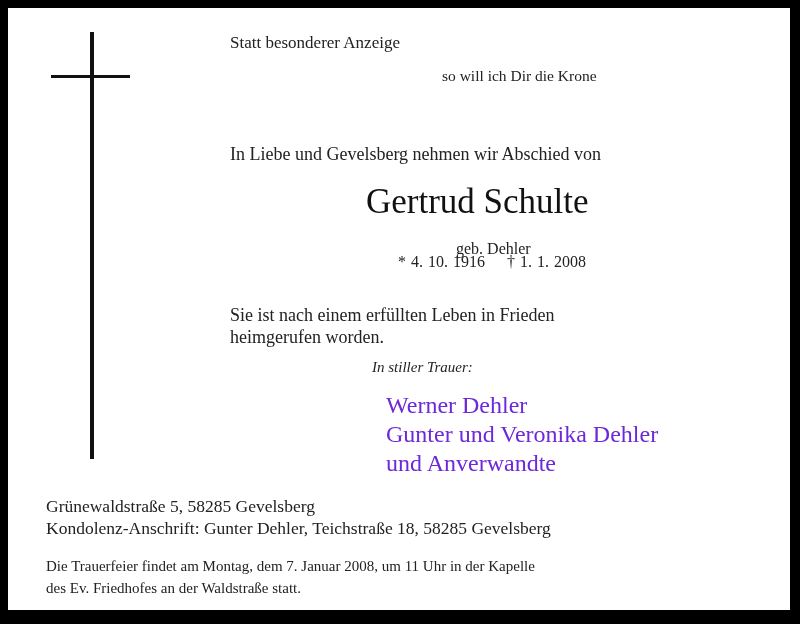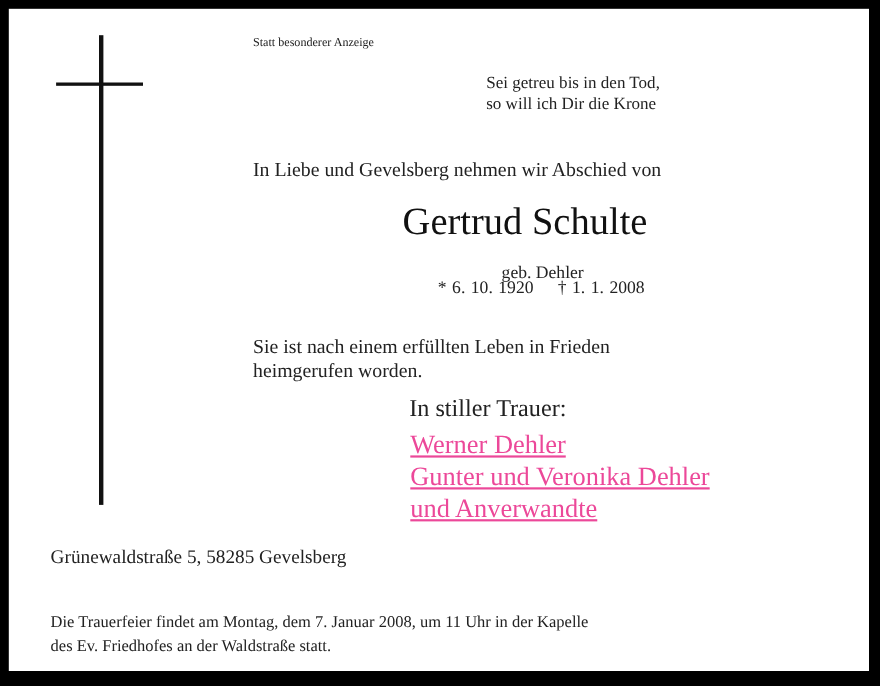--- a/index.html
+++ b/index.html
@@ -2,72 +2,72 @@
 <html><head>
 <meta charset="utf-8">
 <style>
   html, body { margin:0; padding:0; }
   body { width:800px; height:624px; background:#000; position:relative; overflow:hidden;
          font-family:"Liberation Serif","DejaVu Serif",serif; color:#222; }
   .card { position:absolute; left:8px; top:8px; width:782px; height:602px; background:#fff; }
   .cross-v { position:absolute; left:82px; top:24px; width:4px; height:427px; background:#111; }
   .cross-h { position:absolute; left:43px; top:67px; width:79px; height:3px; background:#111; }
   .t { position:absolute; white-space:nowrap; line-height:1; }
-  .intro { left:222px; top:26px; font-size:11px; }
+  .intro { left:222px; top:26px; font-size:17px; }
   .verse { left:434px; top:58px; font-size:15.5px; line-height:19px; }
   .farewell { left:222px; top:137px; font-size:18px; }
   .name { left:358px; top:176px; font-size:35px; color:#111; }
   .born { left:448px; top:221px; font-size:16px;margin-top:12px; }
   .dates { left:390px; top:246px; font-size:16px; word-spacing:1px; }
   .dates .gap { display:inline-block; width:22px; }
   .life { left:222px; top:296px; font-size:18px; line-height:22px; }
-  .mourn { left:364px; top:352px; font-size:22px; }
-  .mourners { left:365px; top:383px; font-size:24px; line-height:29px; color:#ec4899;text-decoration:underline; }
+  .mourn { left:364px; top:352px; font-size:15px;font-style:italic; }
+  .mourners { left:378px; top:383px; font-size:24px; line-height:29px; color:#6d28d9; }
   .addr { left:38px; top:487px; font-size:17.5px; line-height:22px; }
   .funeral { left:38px; top:547px; font-size:15px; line-height:22px; }
   .line { display:block; }
 </style>
 </head>
 <body>
 
 <div class="card">
   <div>
     <div class="cross-v"></div>
     <div class="cross-h"></div>
   </div>
 
   <div class="t intro">Statt besonderer Anzeige</div>
 
   <div class="t verse">
-    <span class="line">Sei getreu bis in den Tod,</span>
     <span class="line">so will ich Dir die Krone</span>
   </div>
 
   <div class="t farewell">In Liebe und Gevelsberg nehmen wir Abschied von</div>
 
   <div class="t name">Gertrud Schulte</div>
   <div class="t born">geb. Dehler</div>
   <div class="t dates">
-    <span>* 6. 10. 1920</span><span class="gap"></span><span>† 1. 1. 2008</span>
+    <span>* 4. 10. 1916</span><span class="gap"></span><span>† 1. 1. 2008</span>
   </div>
 
   <div class="t life">
     <span class="line">Sie ist nach einem erfüllten Leben in Frieden</span>
     <span class="line">heimgerufen worden.</span>
   </div>
 
   <div class="t mourn">In stiller Trauer:</div>
 
   <div class="t mourners">
     <span class="line">Werner Dehler</span>
     <span class="line">Gunter und Veronika Dehler</span>
     <span class="line">und Anverwandte</span>
   </div>
 
   <div class="t addr">
     <span class="line">Grünewaldstraße 5, 58285 Gevelsberg</span>
+    <span class="line">Kondolenz-Anschrift: Gunter Dehler, Teichstraße 18, 58285 Gevelsberg</span>
   </div>
 
   <div class="t funeral">
     <span class="line">Die Trauerfeier findet am Montag, dem 7. Januar 2008, um 11 Uhr in der Kapelle</span>
     <span class="line">des Ev. Friedhofes an der Waldstraße statt.</span>
   </div>
 </div>
 
 </body></html>

